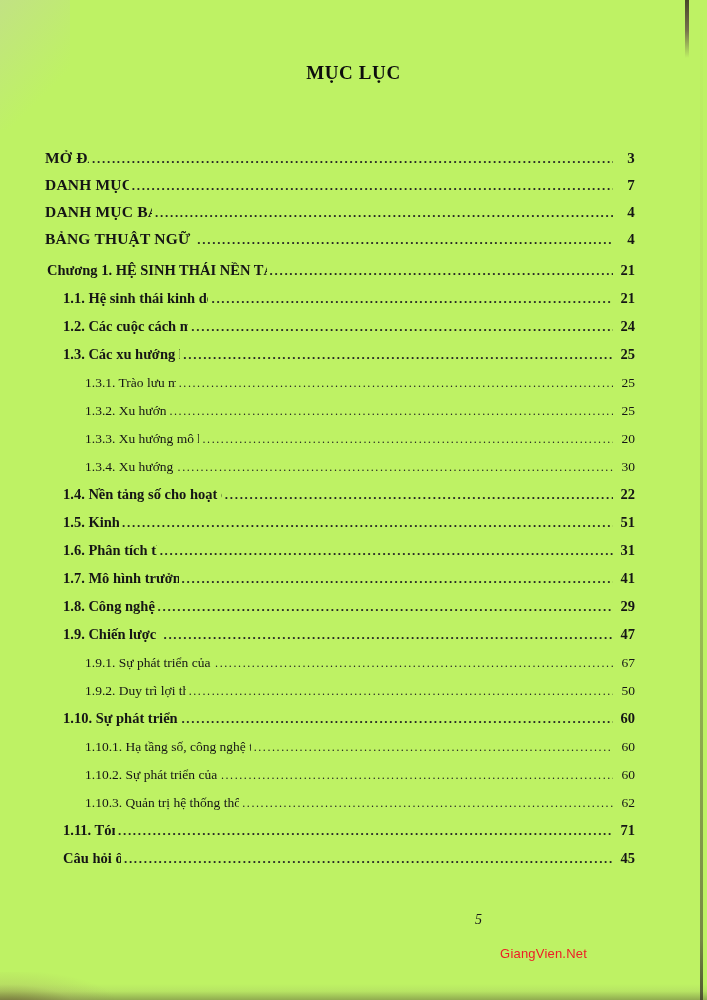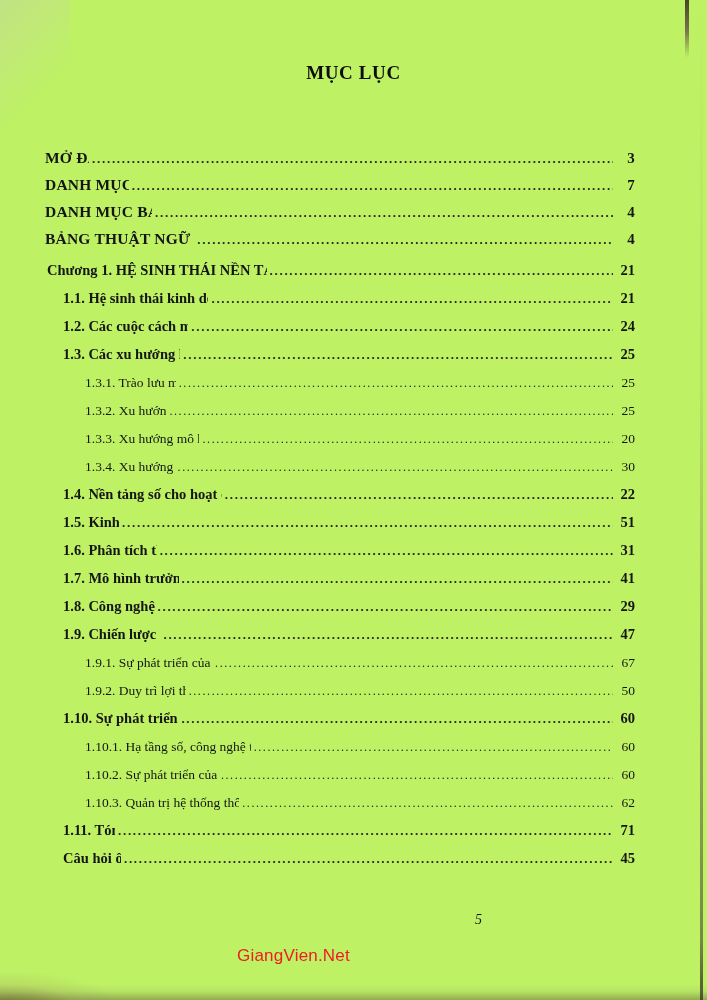--- a/index.html
+++ b/index.html
@@ -173,23 +173,23 @@
     font-size: 14px;
     font-style: italic;
     color: #1a1a1a;
   }
 
   .watermark {
     position: absolute;
     top: 946px;
     left: 0;
     width: 587px;
-    text-align: center;
+    text-align: right;
     font-family: "Liberation Sans", "DejaVu Sans", sans-serif;
-    font-size: 17px;
+    font-size: 13px;
     font-weight: normal;
     letter-spacing: .2px;
   }
 </style>
 </head>
 <body>
 
 <div id="page" style="background: #bef264; color: rgb(21, 21, 21);">
 
   <div class="scan-shade-topleft"></div>

